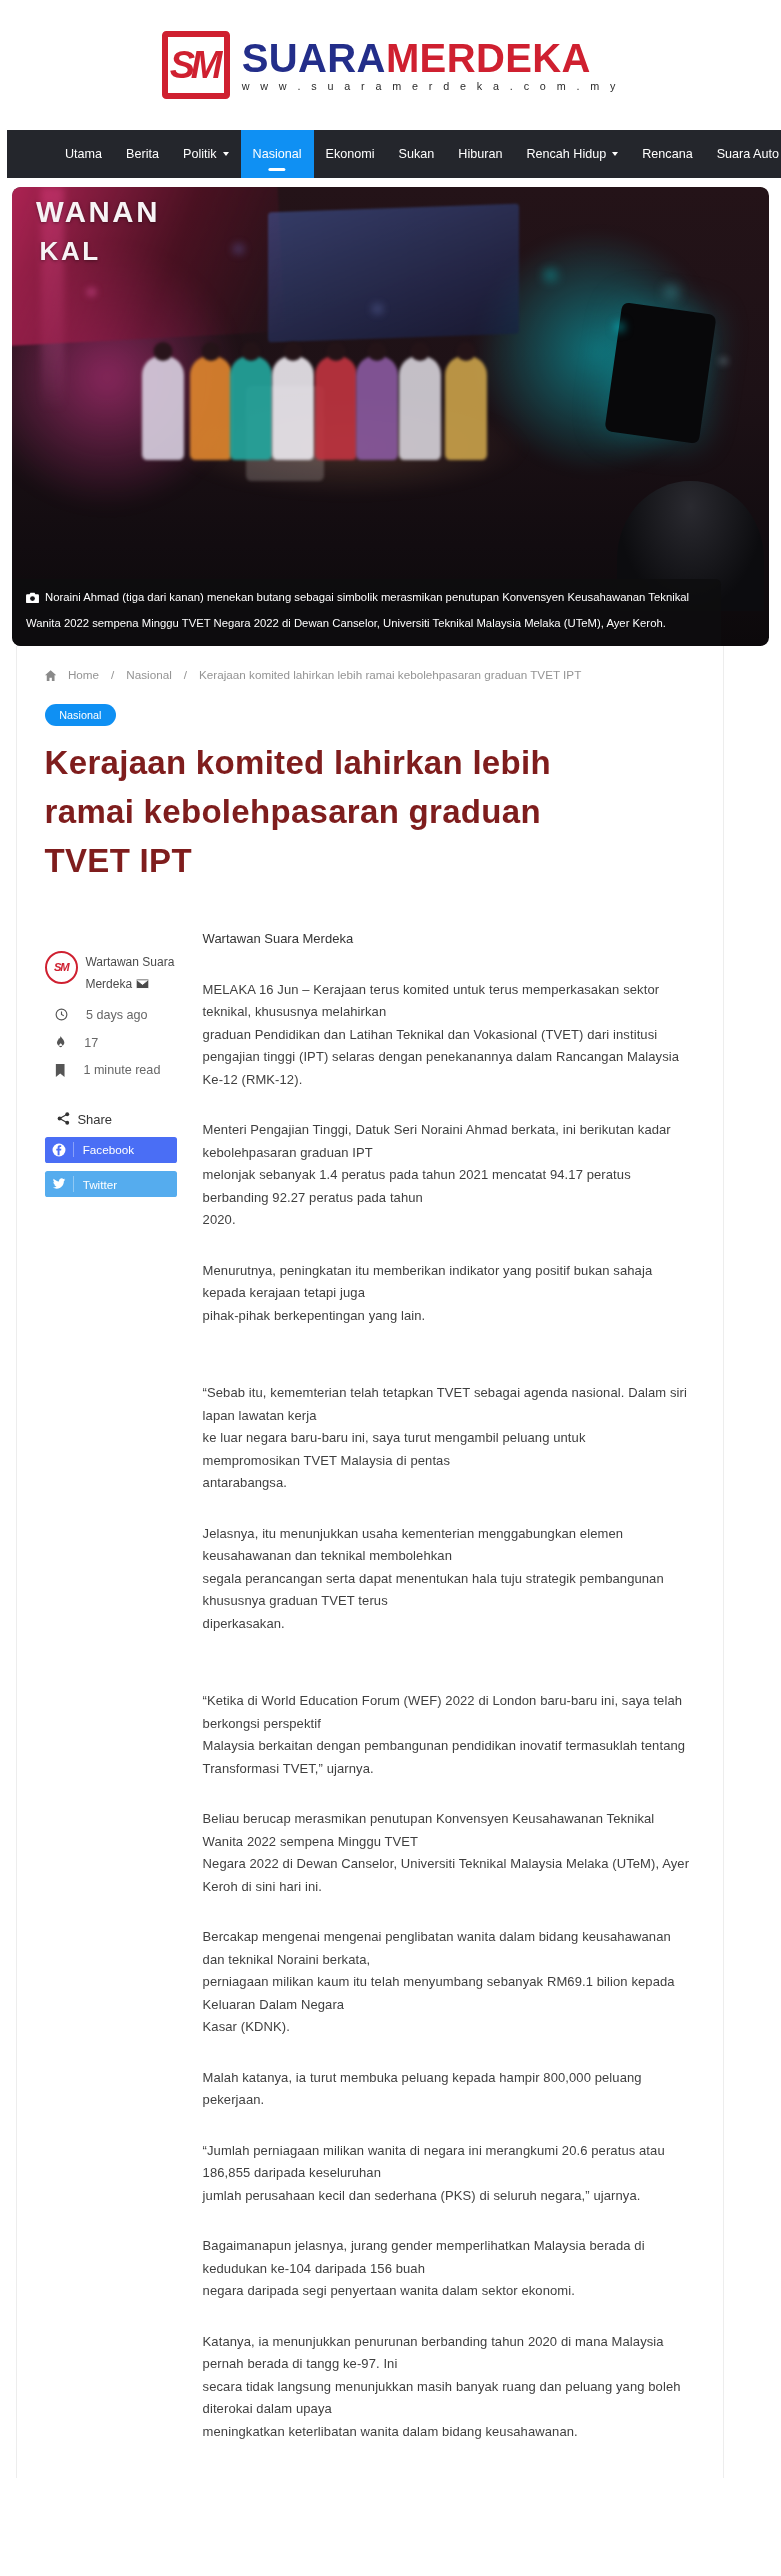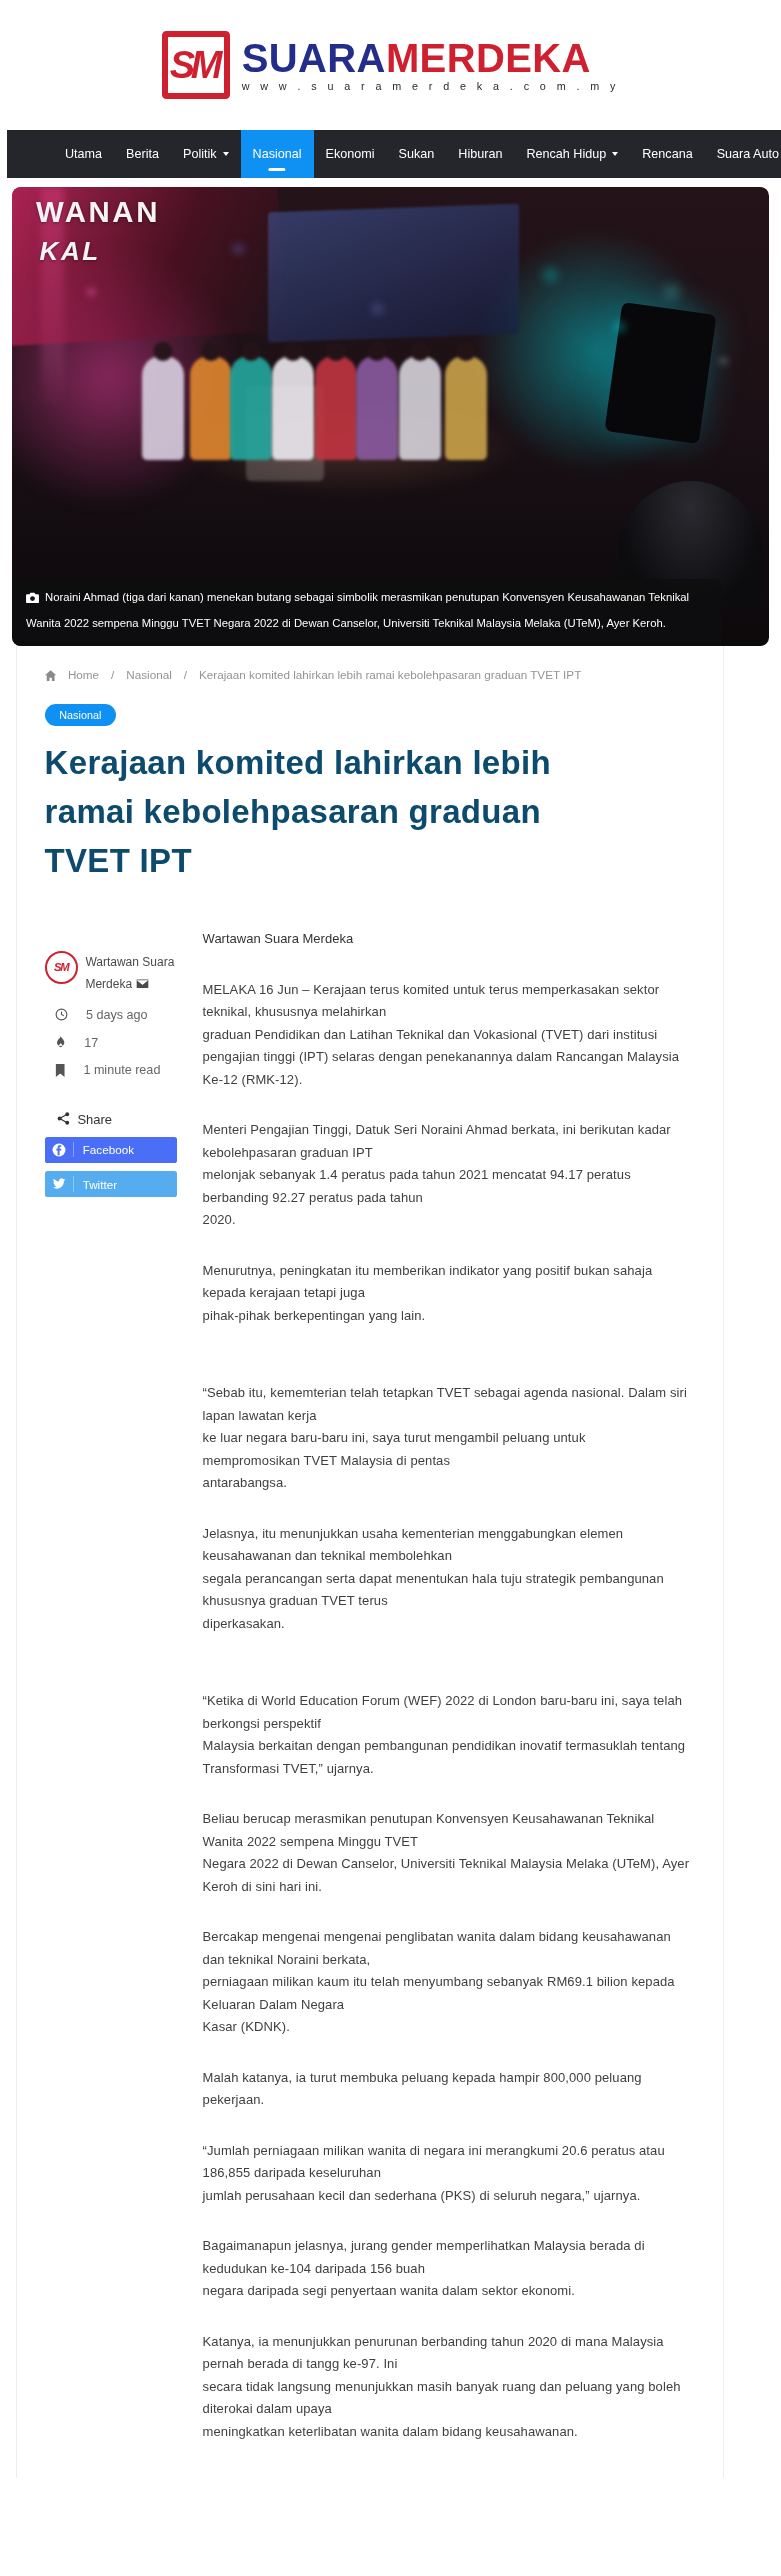--- a/index.html
+++ b/index.html
@@ -39,21 +39,21 @@
           background:radial-gradient(circle, rgba(240,60,160,.5), transparent 65%); filter:blur(8.7px); }
   .glow-right { position:absolute; right:26px; top:35px; width:294px; height:260px;
           background:radial-gradient(circle, rgba(0,215,225,.48), transparent 62%); filter:blur(7px); }
   .beam { position:absolute; left:29.4px; top:0; width:22.5px; height:225px;
           background:linear-gradient(180deg, rgba(255,120,200,.55), transparent); filter:blur(3.5px); }
   .banner { position:absolute; left:-17.3px; top:-13px; width:286px; height:165px;
           background:linear-gradient(115deg, rgba(210,40,100,.85), rgba(120,15,45,.45) 60%, transparent);
           transform:rotate(-3deg); filter:blur(0.9px); }
   .banner-text { position:absolute; left:24px; top:8.7px; color:#f7f3f5; font-weight:800; text-shadow:0 0.9px 3.5px rgba(0,0,0,.4); }
   .banner-line1 { font-size:29.4px; letter-spacing:2.6px; }
-  .banner-line2 { font-size:26px; letter-spacing:2.6px; margin-top:7px; margin-left:3.5px;font-style:italic; }
+  .banner-line2 { font-size:26px; letter-spacing:2.6px; margin-top:7px; margin-left:3.5px; }
   .screen { position:absolute; left:256px; top:21.7px; width:251px; height:130px; border-radius:3.5px;
           background:linear-gradient(160deg, rgba(70,100,180,.5), rgba(20,30,70,.55));
           transform:skewY(-2deg); filter:blur(1.3px); }
   .speaker { position:absolute; right:61px; top:121px; width:95px; height:130px; background:#08080a;
           border-radius:7px; transform:rotate(8deg); box-shadow:0 0 35px rgba(0,220,230,.25); }
   .stage-light { position:absolute; left:156px; top:208px; width:364px; height:104px;
           background:radial-gradient(ellipse, rgba(255,170,120,.18), transparent 70%); filter:blur(5.2px); }
   .podium { position:absolute; left:234px; top:199px; width:78px; height:95px; border-radius:5.2px;
           background:rgba(230,225,220,.22); filter:blur(1.7px); }
   .round-table { position:absolute; right:5.2px; bottom:35px; width:147px; height:130px;
@@ -78,21 +78,21 @@
           padding:19px 0 35px 0; }
   .breadcrumb { display:flex; align-items:flex-end; gap:12px; margin:3.5px 0 0 28px; color:#949494;
           font-size:11.7px; }
   .breadcrumb .crumb-link { cursor:pointer; }
   .home-icon { color:#8a8a8a; display:inline-flex; }
 
   .category-badge { display:inline-block; margin:22.5px 0 0 28px; background:var(--accent-blue,#2f9ff4);
           color:#fff; font-size:10.8px; padding:5.2px 14.7px; border-radius:14px; cursor:pointer; }
 
   .article-title { margin:12px 35px 0 28px; font-size:33px; font-weight:700; letter-spacing:0.3px;
-          line-height:49px; color:#0c4a6e; white-space:pre-line; }
+          line-height:49px; color:#7f1d1d; white-space:pre-line; }
 
   
   .content { display:flex; margin:43px 0 0 28px; }
   .aside-col { width:158px; flex-shrink:0; }
   .author-row { display:flex; gap:7.8px; margin-top:22.5px; }
   .avatar { width:33px; height:33px; border:2.2px solid var(--logo-red,#cf2030); border-radius:50%;
           display:flex; align-items:center; justify-content:center; flex-shrink:0; background:#fff; }
   .avatar span { font-size:11.3px; font-weight:bold; font-style:italic; letter-spacing:-1.3px;
           color:var(--logo-red,#cf2030); }
   .author-name { font-size:12px; color:#4a4a4a; line-height:1.85; width:111px; cursor:pointer; }

